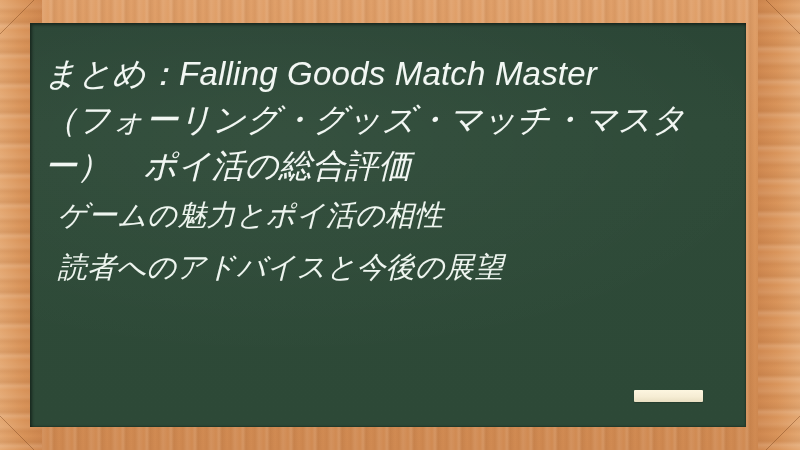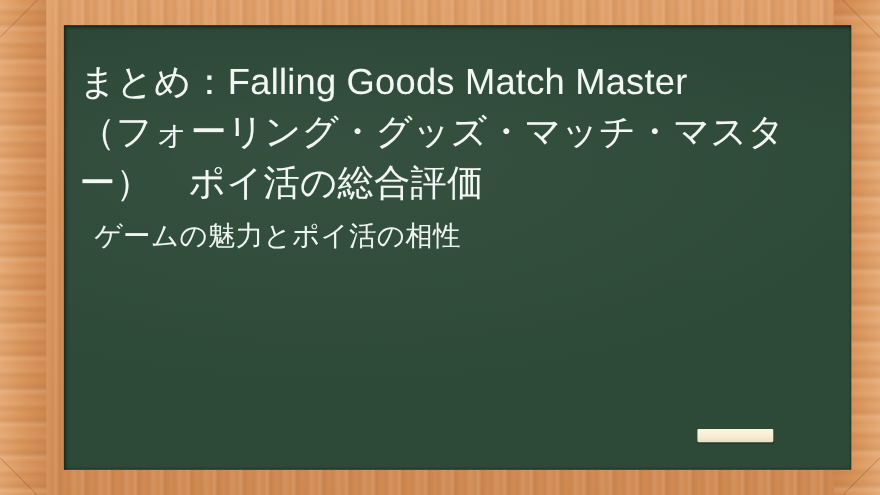--- a/index.html
+++ b/index.html
@@ -86,31 +86,32 @@
     background: linear-gradient(var(--ang), rgba(0,0,0,0) calc(50% - 0.6px), rgba(125,70,30,0.45) 50%, rgba(0,0,0,0) calc(50% + 0.6px));
   }
   .mitre.tl { left: 0;  top: 0;    --ang: 135deg; }
   .mitre.tr { right: 0; top: 0;    --ang: 45deg;  }
   .mitre.bl { left: 0;  bottom: 0; --ang: 45deg;  }
   .mitre.br { right: 0; bottom: 0; --ang: 135deg; }
 
   
   .board {
     position: absolute;
-    left: 58px;
+    left: 30px;
     top: 23px;
     width: 716px;
     height: 404px;
     background:
       radial-gradient(ellipse 120% 90% at 35% 30%, rgba(255,255,255,0.035) 0%, rgba(255,255,255,0.0) 60%),
       linear-gradient(180deg, #2b4636 0%, #2e4a38 25%, #2d4937 100%);
     box-shadow:
       inset 2px 2px 3px rgba(0,0,0,0.45),
       inset -1px -1px 2px rgba(0,0,0,0.25);
     overflow: hidden;
+    font-style: italic;
   }
 
   
   .board-title {
     position: absolute;
     left: 14px;
     top: 6px;
     width: 688px;
     color: #f2f7f3;
     font-size: 33px;
@@ -125,21 +126,21 @@
     position: absolute;
     left: 14px;
     top: 178px;
     width: 688px;
     margin: 0;
     padding: 0;
     list-style: none;
   }
   .board-list li {
     color: #eef5ef;
-    font-size: 25px;
+    font-size: 29px;
     line-height: 28px;
     padding: 0 0 0 14px;
     margin: 0 0 24px 0;
     font-weight: 400;
     letter-spacing: 0.3px;
     text-shadow: 0 0 1px rgba(255,255,255,0.12);
   }
 
   
   .chalk {
@@ -167,19 +168,20 @@
     <div class="mitre br"></div>
   </div>
 
   <div class="board">
 
     <h1 class="board-title">まとめ：Falling Goods Match Master
 （フォーリング・グッズ・マッチ・マスター）　ポイ活の総合評価</h1>
 
     <ul class="board-list">
       <li>ゲームの魅力とポイ活の相性</li>
+      <li>読者へのアドバイスと今後の展望</li>
     </ul>
 
   </div>
 
   <div class="chalk"></div>
 
 </div>
 
 </body></html>

